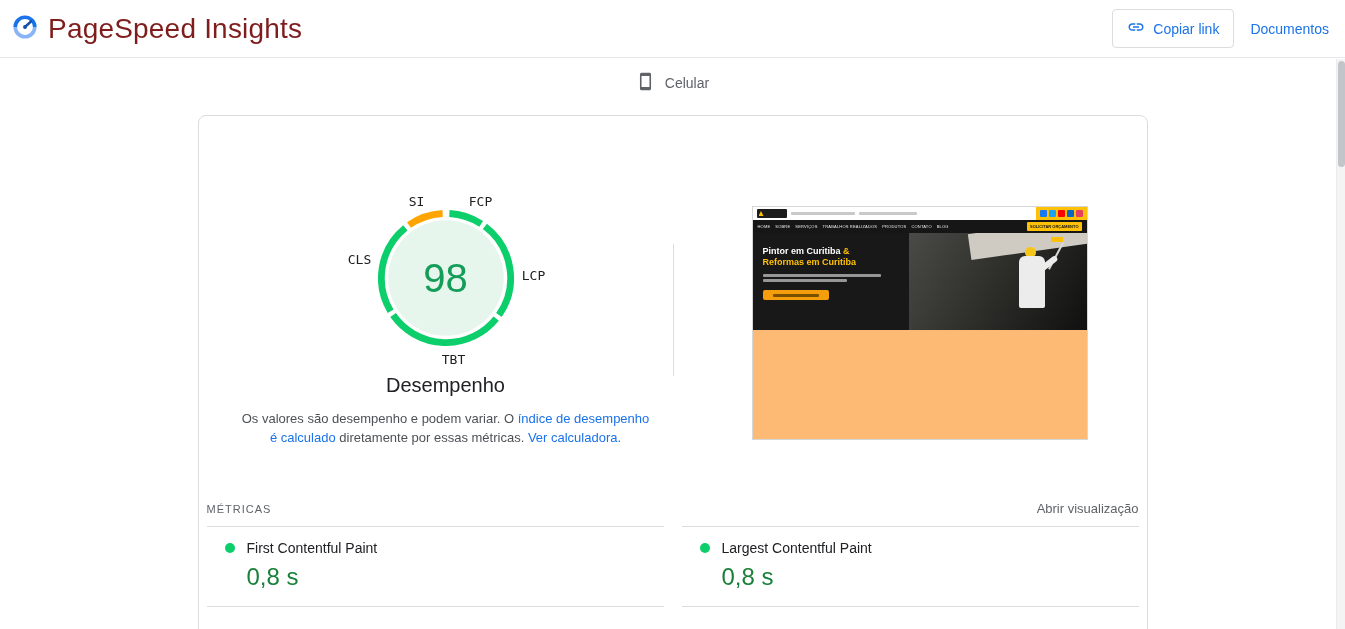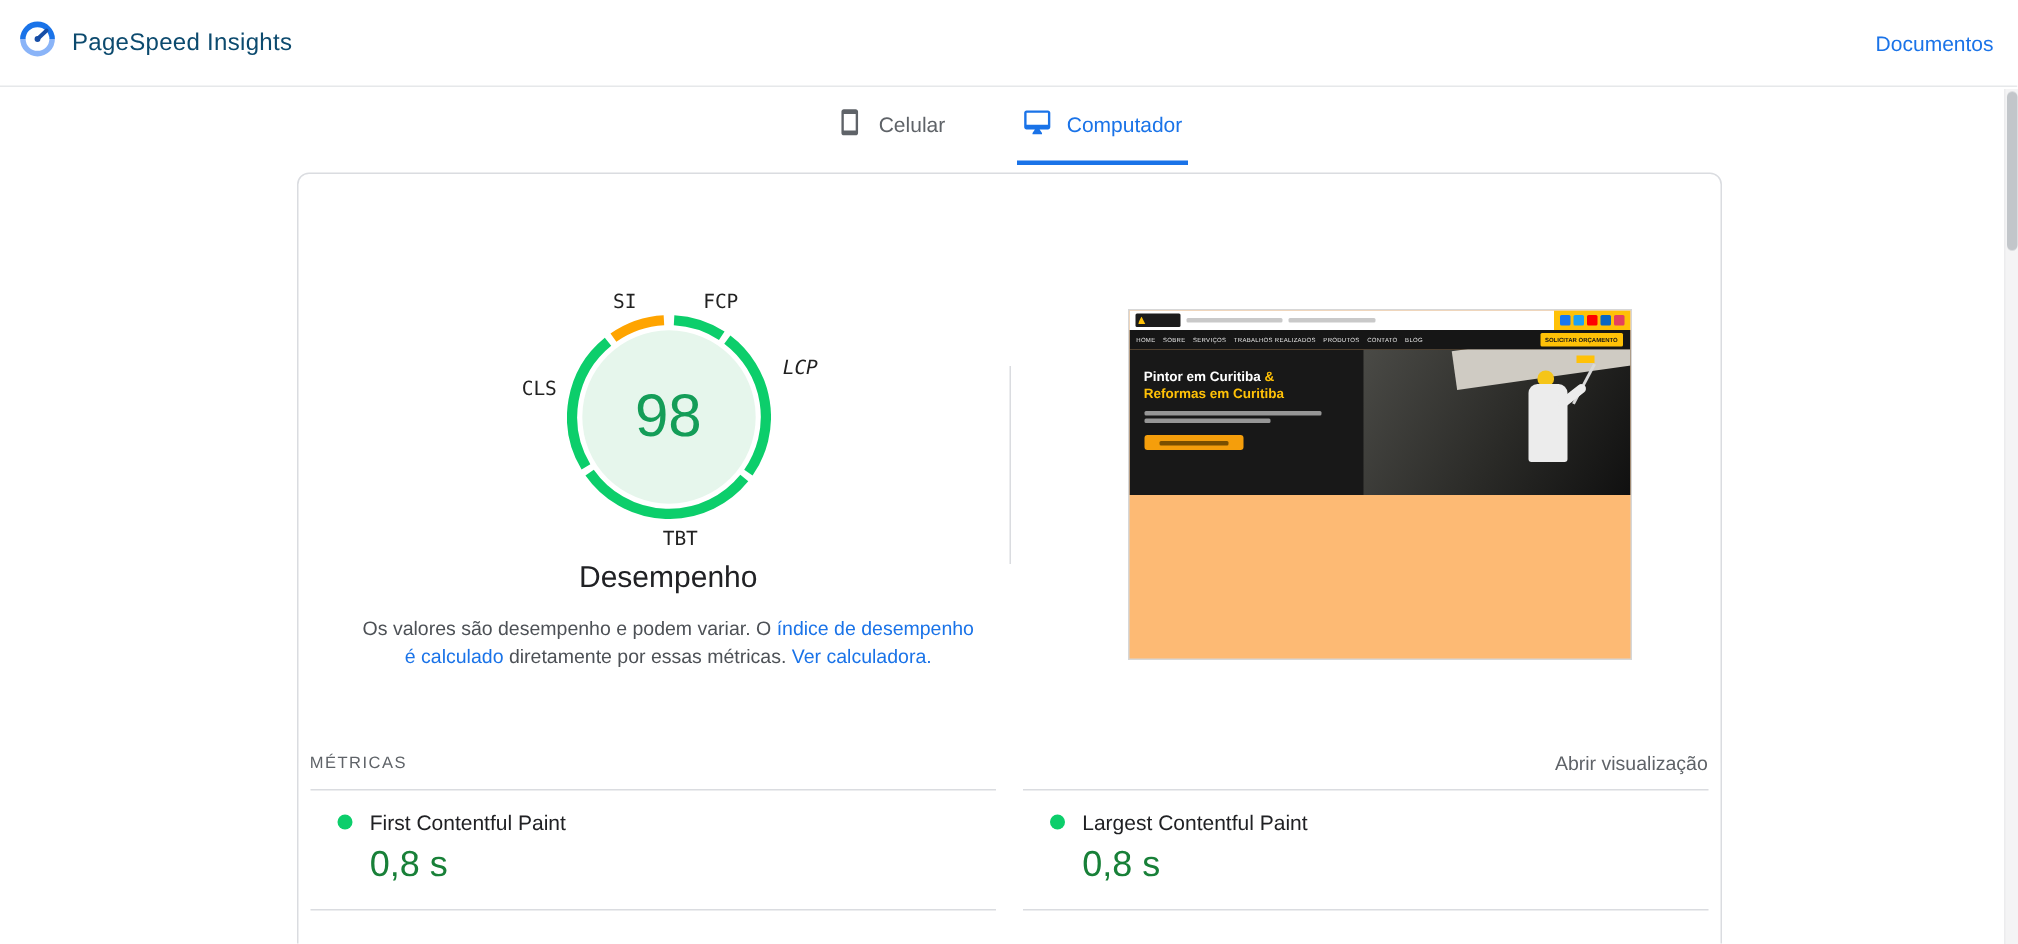--- a/index.html
+++ b/index.html
@@ -3,21 +3,21 @@
 <meta charset="utf-8">
 <style>
   * { margin:0; padding:0; box-sizing:border-box; }
   html,body { width:1345px; height:629px; overflow:hidden; background:#fff;
               font-family:"Liberation Sans", sans-serif; }
 
   
   .header { height:58px; display:flex; align-items:center; padding:0 16px 0 12px;
             border-bottom:1px solid #e6e8ea; background:#fff; }
   .brand { display:flex; align-items:center; gap:10px; }
-  .brand-title { font-size:16px; color:#0c4a6e; letter-spacing:.2px; }
+  .brand-title { font-size:28px; color:#7f1d1d; letter-spacing:.2px; }
   .header-actions { margin-left:auto; display:flex; align-items:center; gap:16px; }
   .copy-link-btn { display:flex; align-items:center; gap:8px; border:1px solid #dadce0;
                    border-radius:4px; background:#fff; padding:8px 14px; cursor:pointer;
                    color:#1a73e8; font-size:14px; font-weight:500; }
   .docs-link { color:#1a73e8; font-size:14px; font-weight:500; text-decoration:none; cursor:pointer; }
 
   
   .tabs { height:52px; display:flex; justify-content:center; align-items:stretch; gap:44px; background:#fff; }
   .tab { display:flex; align-items:center; gap:10px; padding:0 4px; cursor:pointer;
          border-bottom:3px solid transparent; color:#5f6368; font-size:14px; font-weight:500; }
@@ -34,21 +34,21 @@
   
   .gauge-wrap { position:relative; width:240px; height:176px; }
   .gauge-svg { position:absolute; left:52px; top:16px; }
   .gauge-score { position:absolute; left:120px; top:84px; transform:translate(-50%,-50%);
                  font-size:40px; color:#149d58; }
   .g-label { position:absolute; transform:translateX(-50%); font-family:"DejaVu Sans Mono", monospace;
              font-size:13px; color:#212121; }
   .g-si  { left:91px;  top:0; }
   .g-fcp { left:155px; top:0; }
   .g-cls { left:34px;  top:58px;text-align:right; }
-  .g-lcp { left:208px; top:44px;font-style:italic; }
+  .g-lcp { left:208px; top:74px; }
   .g-tbt { left:128px; top:158px; }
 
   .perf-title { font-size:20px; color:#202124; margin:4px 0 12px; font-weight:400; }
   .perf-desc { width:408px; text-align:center; font-size:13px; line-height:19px; color:#4d5156; }
   .perf-desc a { color:#1a73e8; text-decoration:none; cursor:pointer; }
 
   .legend { display:flex; align-items:center; gap:46px; margin-top:24px;
             font-family:"DejaVu Sans Mono", monospace; font-size:12px; color:#3c4043; }
   .legend-item { display:flex; align-items:center; gap:10px; }
   .shape-triangle { width:0; height:0; border-left:6px solid transparent; border-right:6px solid transparent;
@@ -123,40 +123,40 @@
       <svg width="26" height="26" viewBox="0 0 24 24">
         <path d="M 3 12 A 9 9 0 0 1 21 12" fill="none" stroke="#1a73e8" stroke-width="3.4"></path>
         <path d="M 21 12 A 9 9 0 0 1 3 12" fill="none" stroke="#8ab4f8" stroke-width="3.4"></path>
         <line x1="12" y1="12" x2="17.6" y2="6.8" stroke="#174ea6" stroke-width="2.4" stroke-linecap="round"></line>
         <circle cx="12" cy="12" r="1.8" fill="#174ea6"></circle>
       </svg>
     </span>
     <span class="brand-title">PageSpeed Insights</span>
   </div>
   <div class="header-actions">
+    <button class="copy-link-btn">
+      <span>
+        <svg width="18" height="18" viewBox="0 0 24 24" fill="#1a73e8">
+          <path d="M3.9,12c0-1.71,1.39-3.1,3.1-3.1h4V7H7c-2.76,0-5,2.24-5,5s2.24,5,5,5h4v-1.9H7 C5.29,15.1,3.9,13.71,3.9,12z M8,13h8v-2H8V13z M17,7h-4v1.9h4c1.71,0,3.1,1.39,3.1,3.1s-1.39,3.1-3.1,3.1h-4V17h4 c2.76,0,5-2.24,5-5S19.76,7,17,7z"></path>
+        </svg>
+      </span>
+      <span>Copiar link</span>
+    </button>
     <a class="docs-link">Documentos</a>
   </div>
 </header>
 
 <nav class="tabs">
   <div class="tab">
     <span>
       <svg width="19" height="19" viewBox="0 0 24 24" fill="#5f6368">
         <path d="M17,1.01L7,1C5.9,1,5,1.9,5,3v18c0,1.1,0.9,2,2,2h10c1.1,0,2-0.9,2-2V3C19,1.9,18.1,1.01,17,1.01z M17,19H7V5h10V19z"></path>
       </svg>
     </span>
     <span>Celular</span>
-  </div>
-  <div class="tab active">
-    <span>
-      <svg width="19" height="19" viewBox="0 0 24 24" fill="#1a73e8">
-        <path d="M21,2H3C1.9,2,1,2.9,1,4v12c0,1.1,0.9,2,2,2h7l-2,3v1h8v-1l-2-3h7c1.1,0,2-0.9,2-2V4 C23,2.9,22.1,2,21,2z M21,14H3V4h18V14z"></path>
-      </svg>
-    </span>
-    <span>Computador</span>
   </div>
 </nav>
 
 <div class="main-wrap">
   <div class="card">
 
     <div class="top-section">
       <div class="v-divider"></div>
 
       <div class="col">

